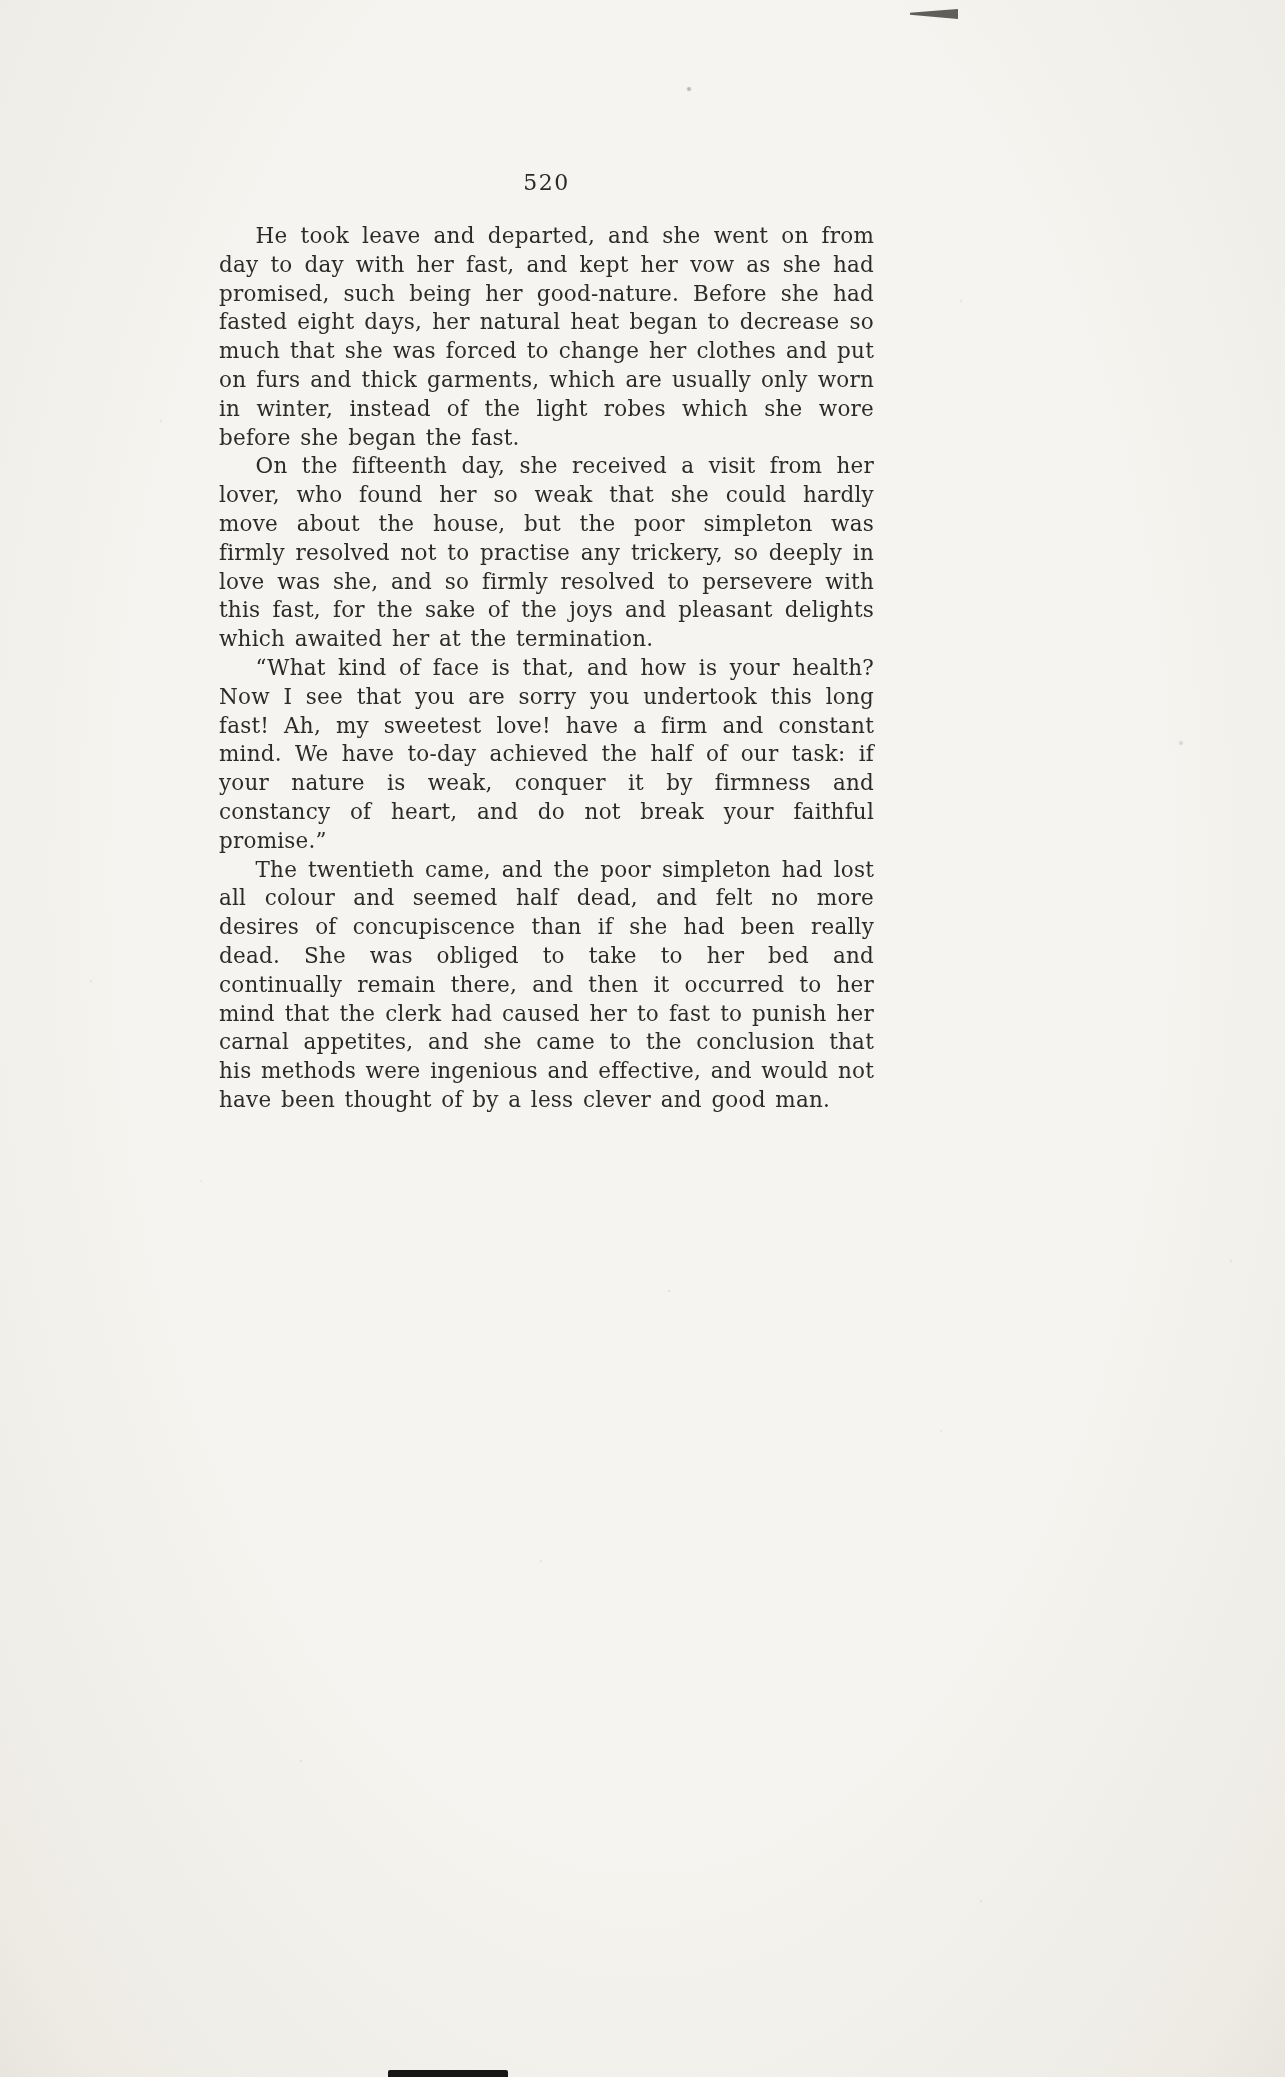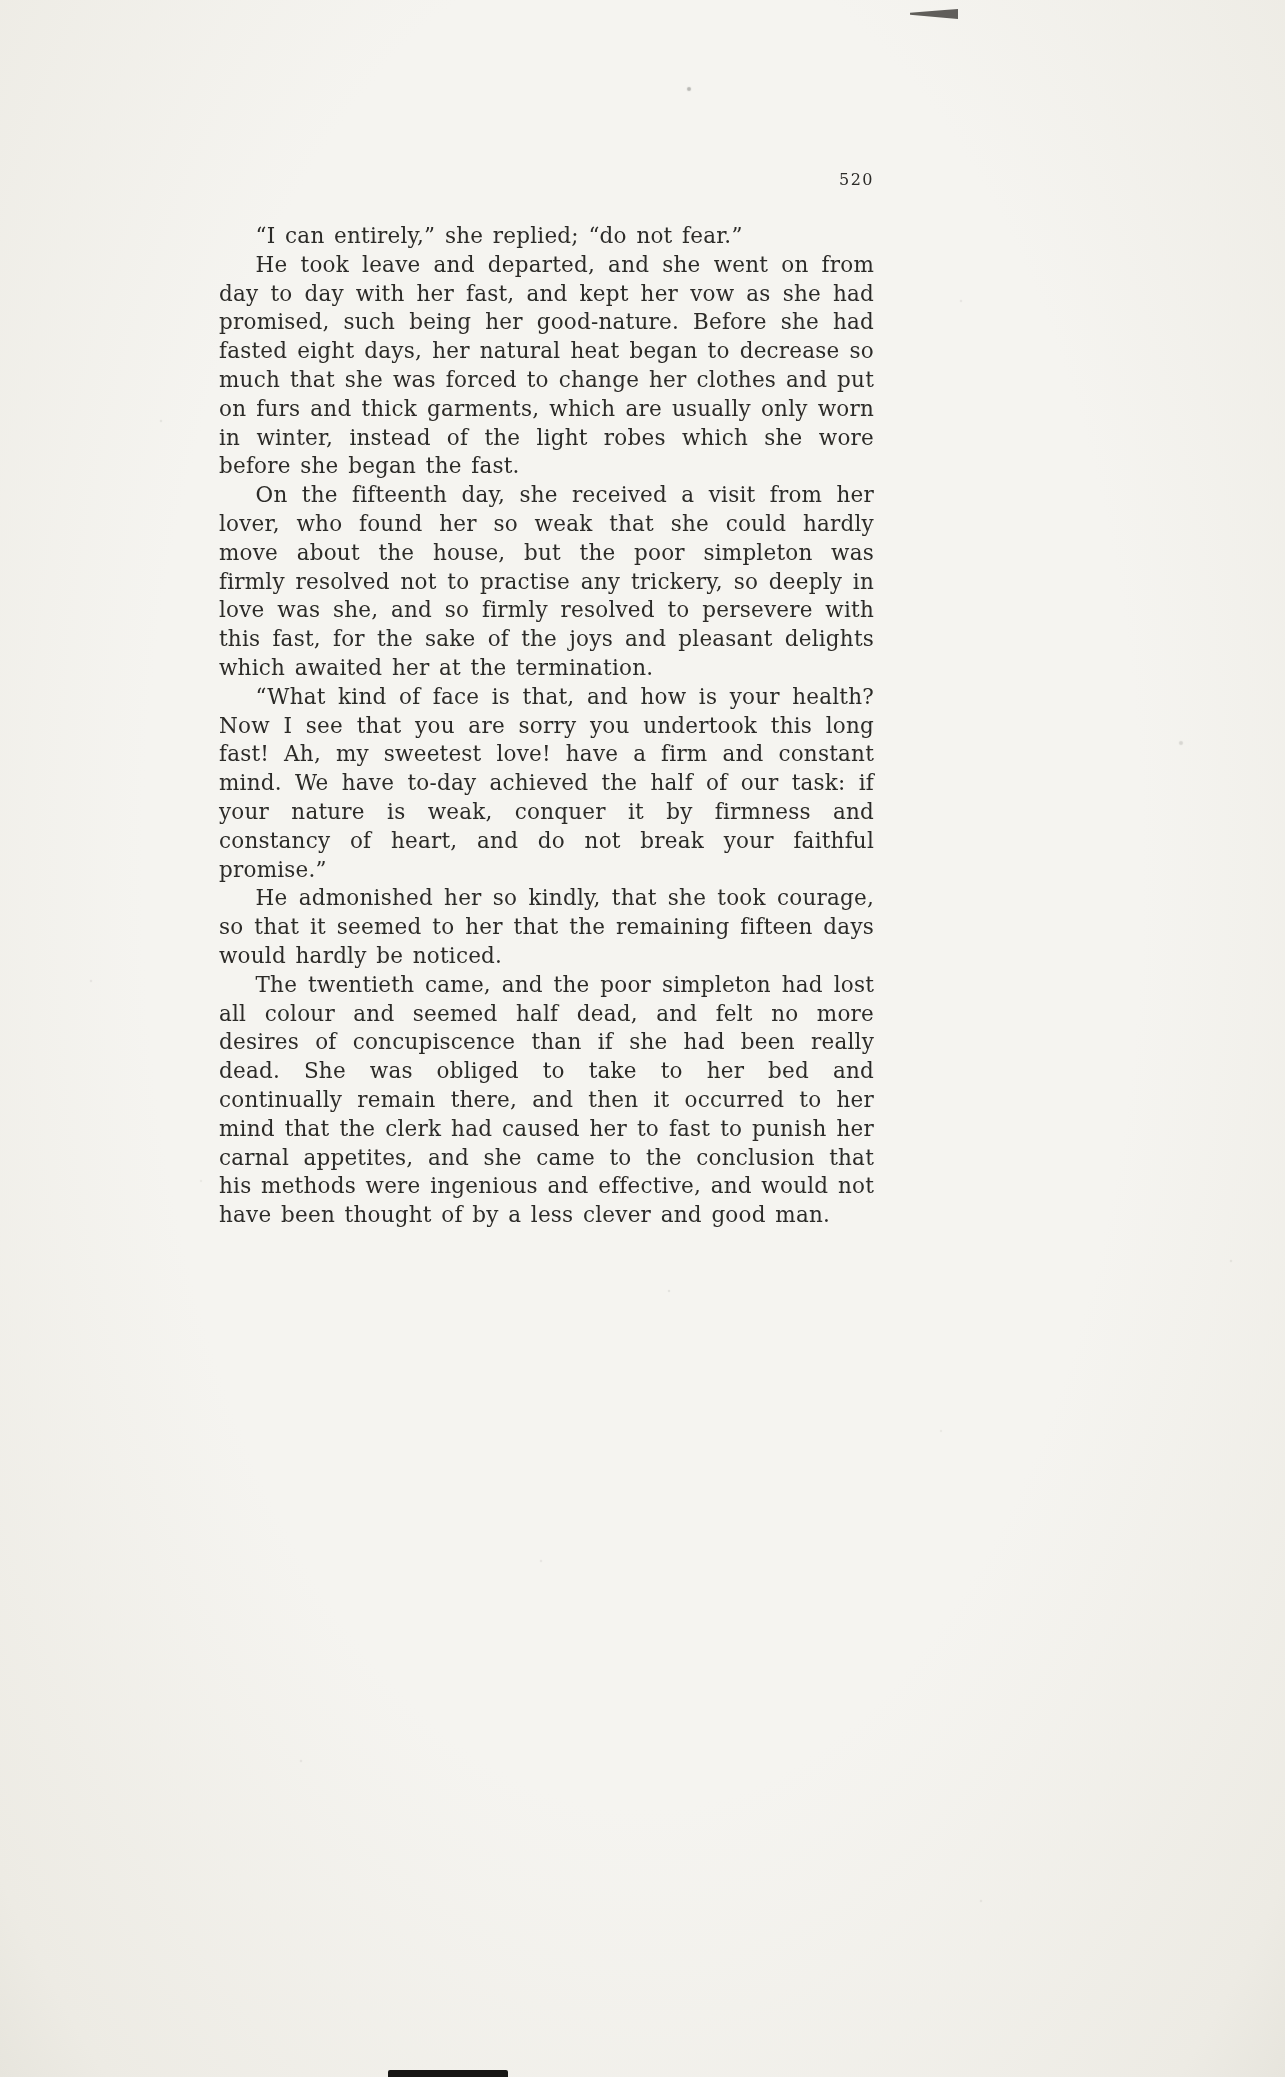--- a/index.html
+++ b/index.html
@@ -15,22 +15,22 @@
     background: radial-gradient(ellipse at 50% 42%, #f5f4f0 55%, #edebe4 92%, #e7e5dd 100%);
     color: #2c2b28;
     font-family: "DejaVu Serif", "Liberation Serif", serif;
     overflow: hidden;
   }
   .page-number {
     position: absolute;
     top: 170px;
     left: 219px;
     width: 655px;
-    text-align: right;
-    font-size: 16px;
+    text-align: center;
+    font-size: 22px;
     letter-spacing: 1.5px;
   }
   .text-block {
     position: absolute;
     top: 222px;
     left: 219px;
     width: 655px;
     font-size: 21.5px;
     line-height: 28.8px;
     text-align: justify;
@@ -86,25 +86,23 @@
 </head>
 <body>
 
 <div class="page">
 
   <div class="artifact-top-right"></div>
 
   <div class="page-number">520</div>
 
   <div class="text-block">
-    <p>“I can entirely,” she replied; “do not fear.”</p>
     <p>He took leave and departed, and she went on from day to day with her fast, and kept her vow as she had promised, such being her good-nature.  Before she had fasted eight days, her natural heat began to decrease so much that she was forced to change her clothes and put on furs and thick garments, which are usually only worn in winter, instead of the light robes which she wore before she began the fast.</p>
     <p>On the fifteenth day, she received a visit from her lover, who found her so weak that she could hardly move about the house, but the poor simpleton was firmly resolved not to practise any trickery, so deeply in love was she, and so firmly resolved to persevere with this fast, for the sake of the joys and pleasant delights which awaited her at the termination.</p>
     <p>“What kind of face is that, and how is your health? Now I see that you are sorry you undertook this long fast!  Ah, my sweetest love! have a firm and constant mind.  We have to-day achieved the half of our task: if your nature is weak, conquer it by firmness and constancy of heart, and do not break your faithful promise.”</p>
-    <p>He admonished her so kindly, that she took courage, so that it seemed to her that the remaining fifteen days would hardly be noticed.</p>
     <p>The twentieth came, and the poor simpleton had lost all colour and seemed half dead, and felt no more desires of concupiscence than if she had been really dead.  She was obliged to take to her bed and continually remain there, and then it occurred to her mind that the clerk had caused her to fast to punish her carnal appetites, and she came to the conclusion that his methods were ingenious and effective, and would not have been thought of by a less clever and good man.</p>
   </div>
 
   <div class="speckles"></div>
 
   <div class="artifact-bottom-bar"></div>
 
 </div>
 
 </body></html>

